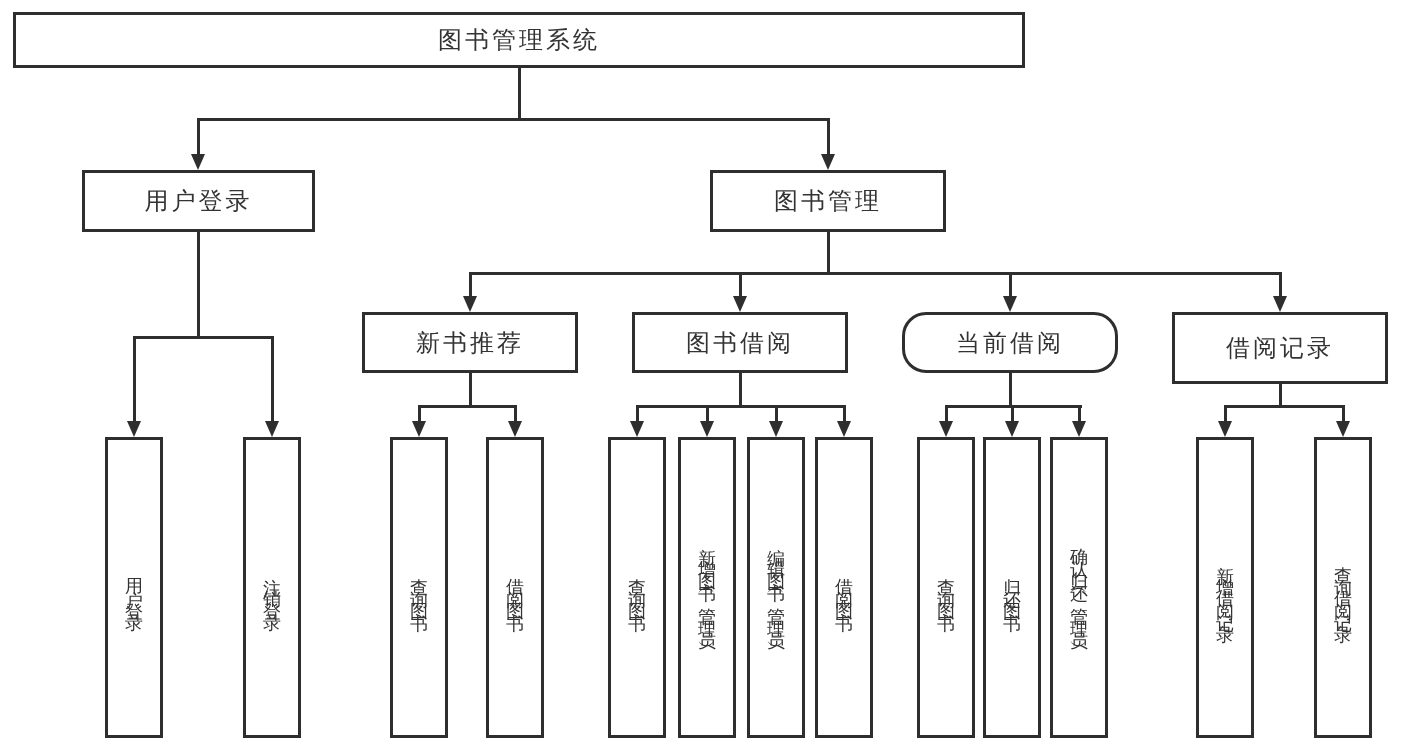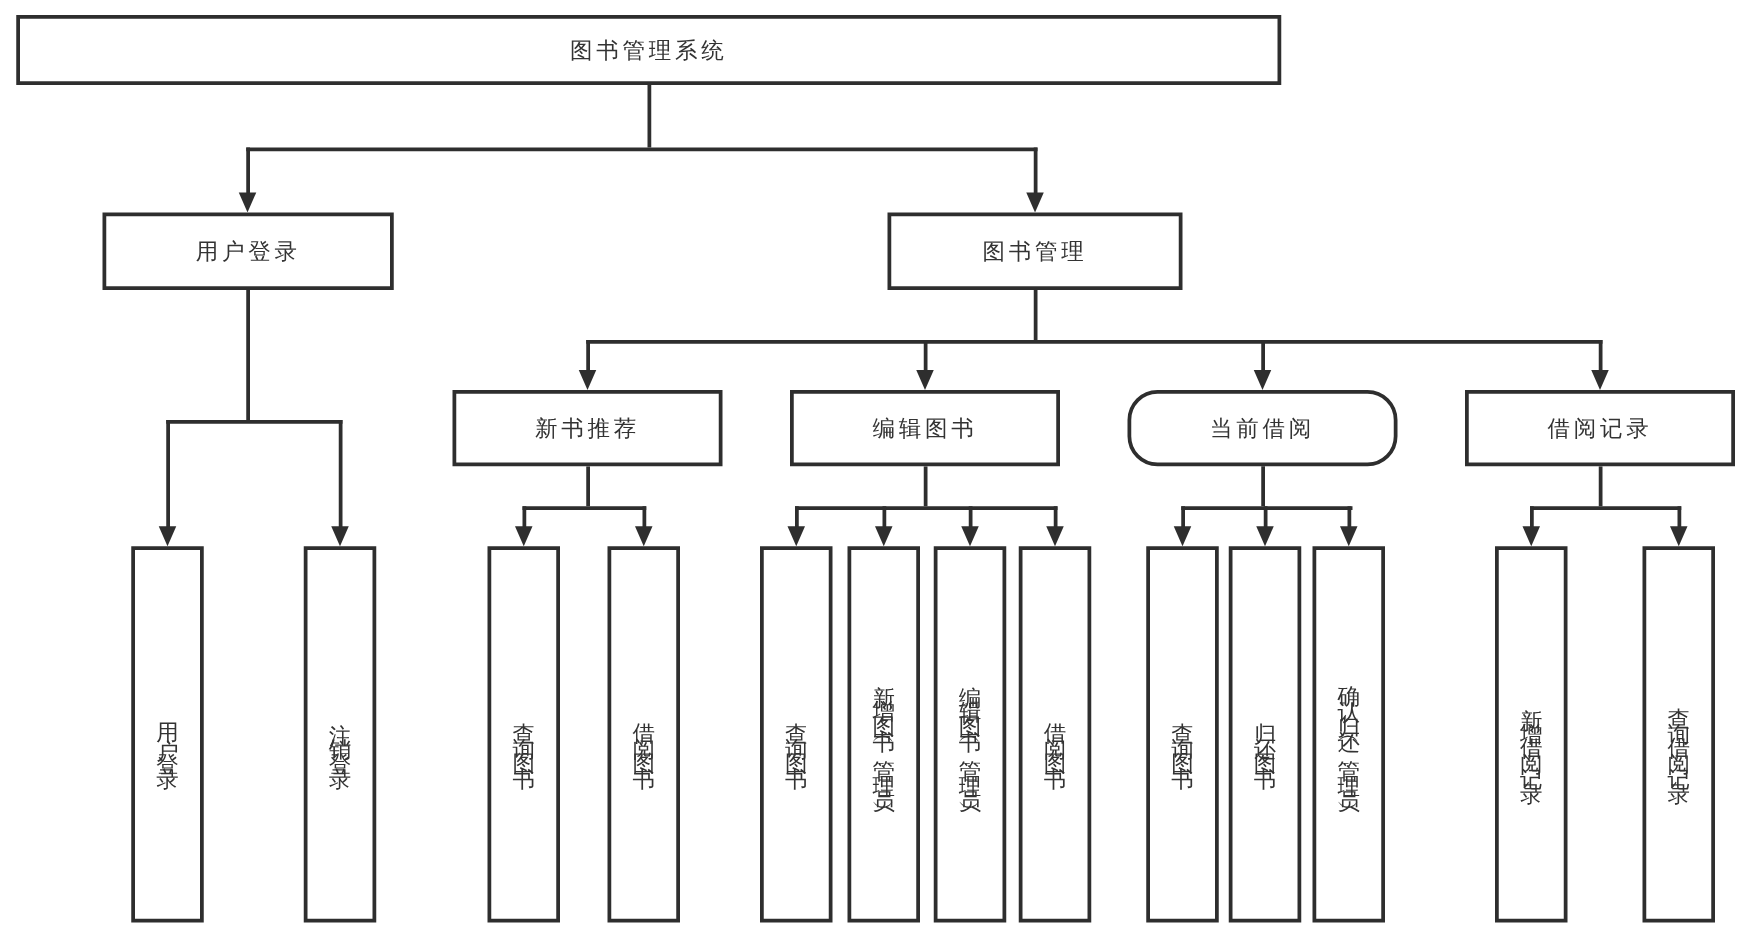--- a/index.html
+++ b/index.html
@@ -13,21 +13,21 @@
     width:1405px;height:747px;background:var(--bg);
     font-family:"Liberation Sans","DejaVu Sans",sans-serif;
   }
   .canvas{position:relative;width:1405px;height:747px;overflow:hidden;background:var(--bg);}
   .box{
     position:absolute;box-sizing:border-box;background:#fff;
     border:3px solid var(--line);
     display:flex;align-items:center;justify-content:center;
     color:var(--text);
   }
-  .box.h span{font-size:18px;letter-spacing:3px;white-space:nowrap;}
+  .box.h span{font-size:24px;letter-spacing:3px;white-space:nowrap;}
   .box.v span{
     writing-mode:vertical-lr;-webkit-writing-mode:vertical-lr;
     font-size:18px;letter-spacing:12px;line-height:1;
   }
   .hline,.vline{position:absolute;background:var(--line);}
   .hline{height:3px;}
   .vline{width:3px;}
   .arrow{
     position:absolute;width:0;height:0;
     border-left:7px solid transparent;border-right:7px solid transparent;
@@ -111,26 +111,26 @@
     <span>用户登录</span>
   </div>
   <div class="box h" style="left:362px;top:312px;width:216px;height:61px;">
     <span>新书推荐</span>
   </div>
 
   <div class="box h" style="left:710px;top:170px;width:236px;height:62px;">
     <span>图书管理</span>
   </div>
   <div class="box h" style="left:632px;top:312px;width:216px;height:61px;">
-    <span>编辑图书</span>
+    <span>图书借阅</span>
   </div>
   <div class="box h" style="left:902px;top:312px;width:216px;height:61px;border-radius:24px;">
     <span>当前借阅</span>
   </div>
-  <div class="box h" style="left:1172px;top:312px;width:216px;height:61px;">
+  <div class="box h" style="left:1172px;top:312px;width:216px;height:72px;">
     <span>借阅记录</span>
   </div>
 
   <div class="box v" style="left:105px;top:437px;width:58px;height:301px;">
     <span>用户登录</span>
   </div>
   <div class="box v" style="left:243px;top:437px;width:58px;height:301px;">
     <span>注销登录</span>
   </div>
 

